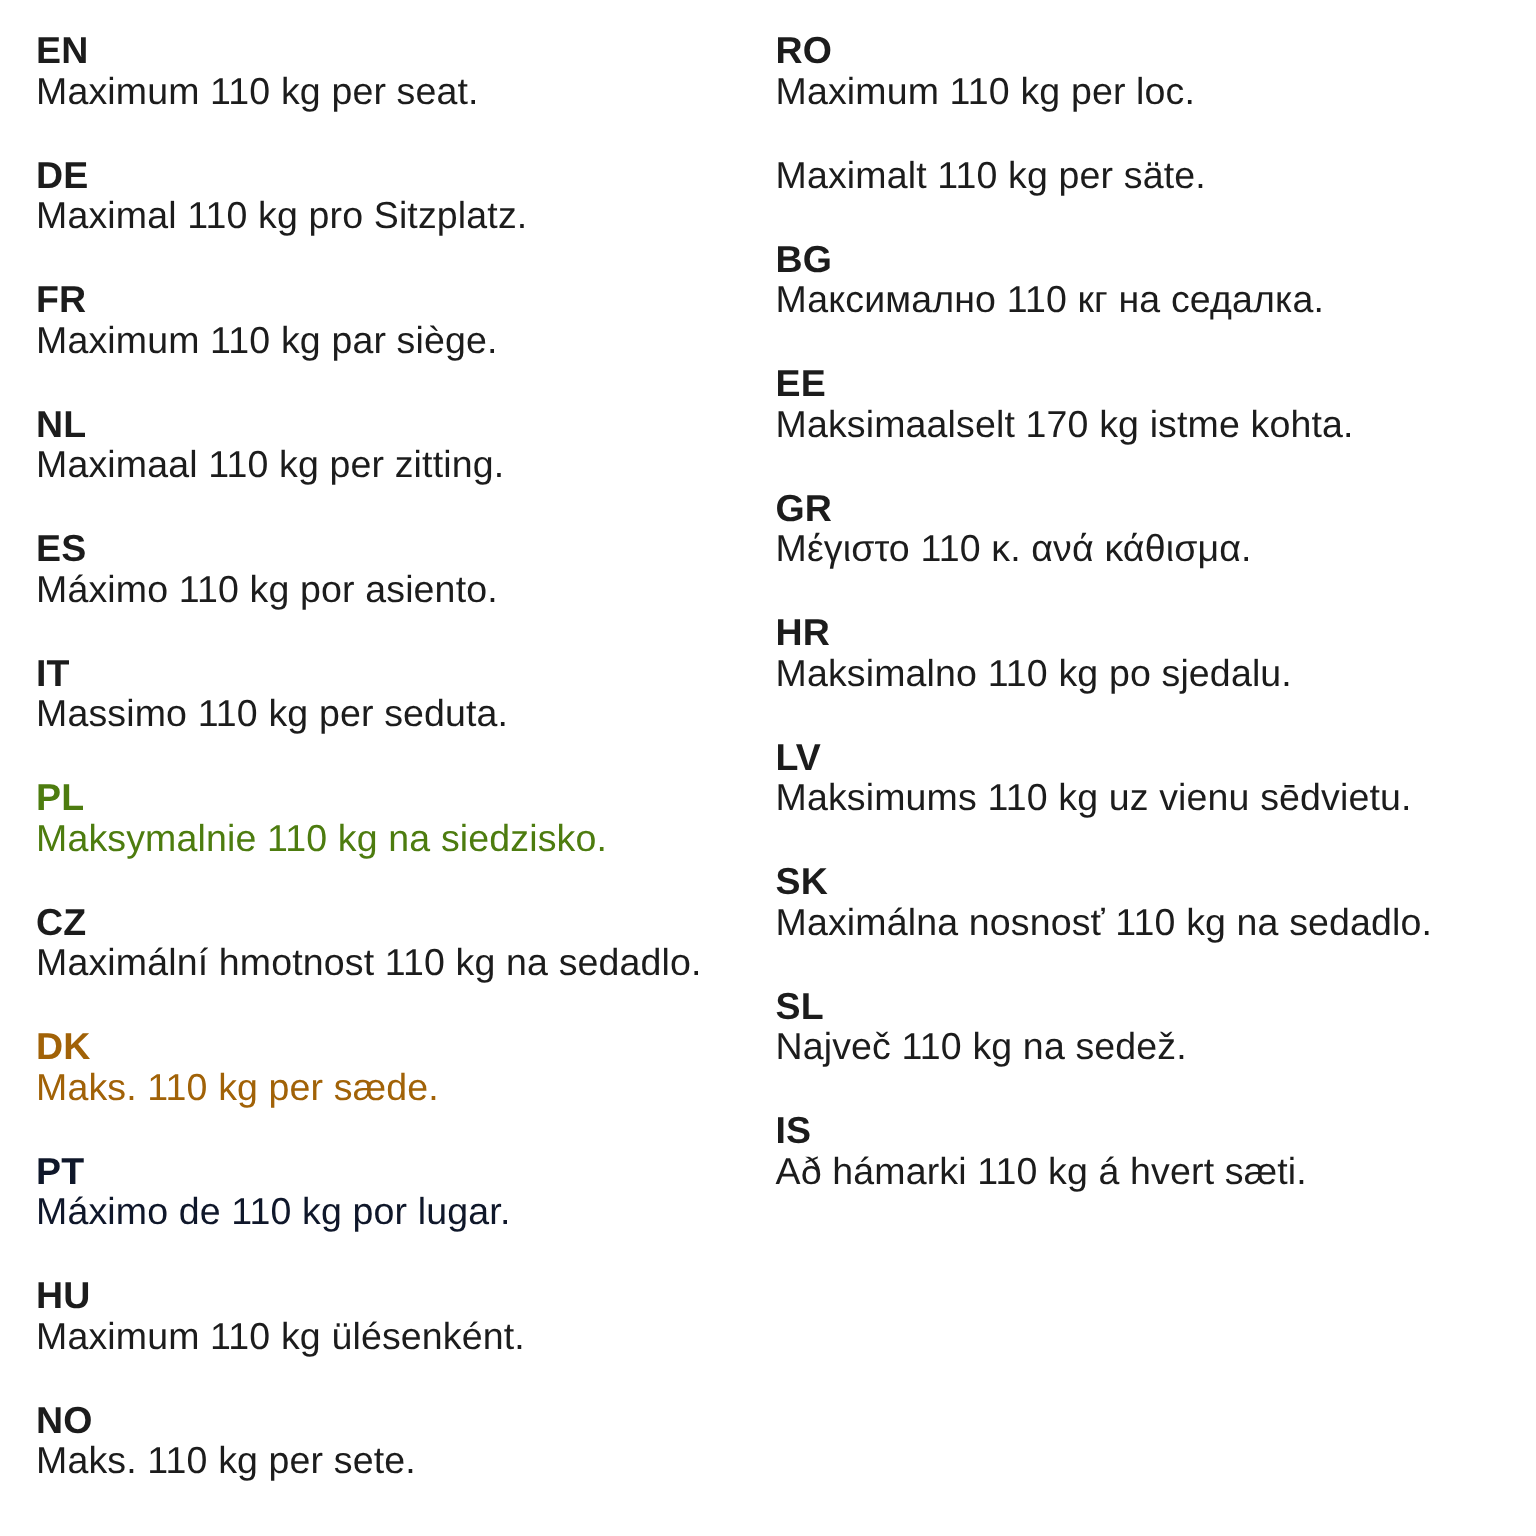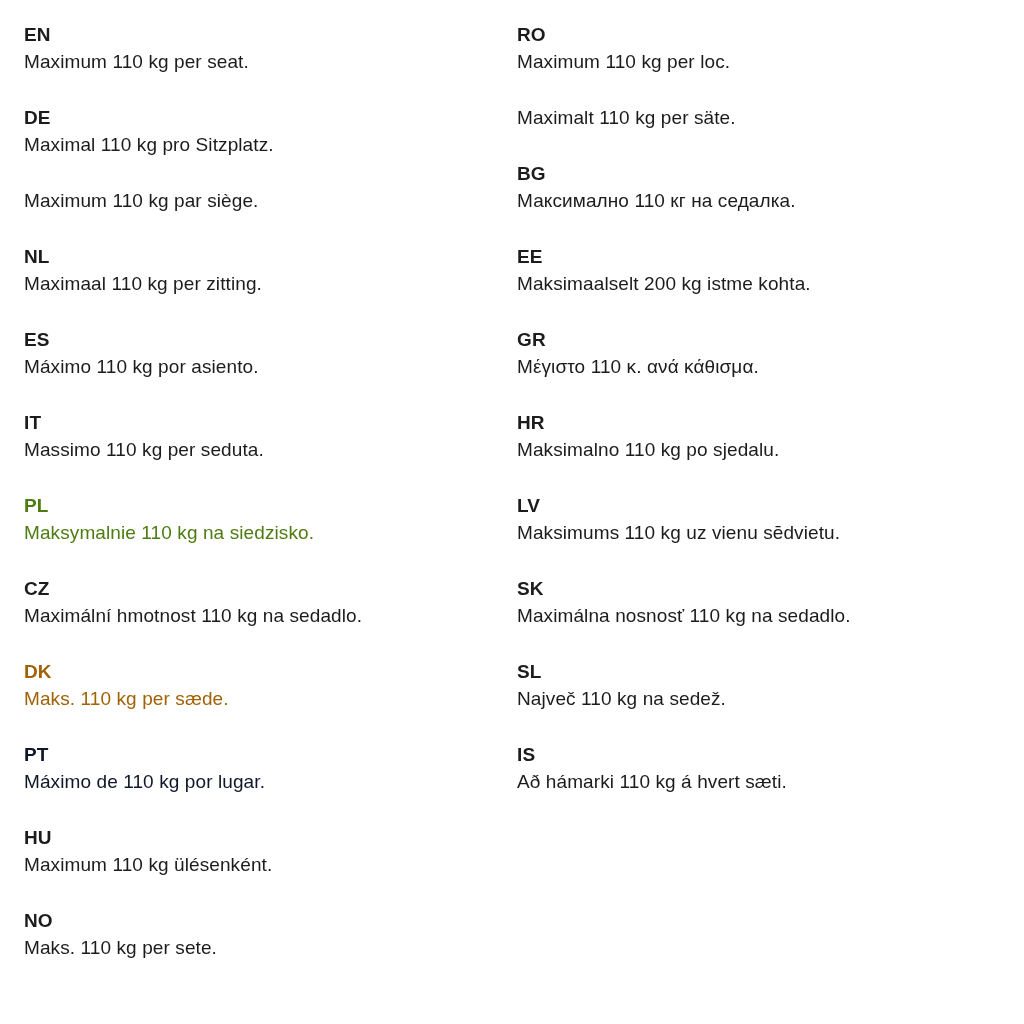--- a/index.html
+++ b/index.html
@@ -22,21 +22,21 @@
     grid-template-columns: 493px 1fr;
     column-gap: 0;
     background: #ffffff;
   }
   .column {
     display: flex;
     flex-direction: column;
   }
   .entry {
     margin: 0 0 29px 0;
-    font-size: 19px;
+    font-size: 25px;
     line-height: 27px;
     color: #1c1c1c;
     letter-spacing: 0.1px;
   }
   .entry .code {
     display: block;
     font-weight: 700;
   }
   .entry .text {
     display: block;
@@ -52,20 +52,21 @@
     <span class="code">EN</span>
     <span class="text">Maximum 110 kg per seat.</span>
   </div>
 
   <div class="entry" style="color: rgb(28, 28, 28);">
     <span class="code">DE</span>
     <span class="text">Maximal 110 kg pro Sitzplatz.</span>
   </div>
 
   <div class="entry" style="color: rgb(28, 28, 28);">
+    <span class="code">FR</span>
     <span class="text">Maximum 110 kg par siège.</span>
   </div>
 
   <div class="entry" style="color: rgb(28, 28, 28);">
     <span class="code">NL</span>
     <span class="text">Maximaal 110 kg per zitting.</span>
   </div>
 
   <div class="entry" style="color: rgb(28, 28, 28);">
     <span class="code">ES</span>
@@ -117,21 +118,21 @@
     <span class="text">Maximalt 110 kg per säte.</span>
   </div>
 
   <div class="entry" style="color: rgb(28, 28, 28);">
     <span class="code">BG</span>
     <span class="text">Максимално 110 кг на седалка.</span>
   </div>
 
   <div class="entry" style="color: rgb(28, 28, 28);">
     <span class="code">EE</span>
-    <span class="text">Maksimaalselt 200 kg istme kohta.</span>
+    <span class="text">Maksimaalselt 170 kg istme kohta.</span>
   </div>
 
 
   <div class="entry" style="color: rgb(28, 28, 28);">
     <span class="code">GR</span>
     <span class="text">Μέγιστο 110 κ. ανά κάθισμα.</span>
   </div>
 
   <div class="entry" style="color: rgb(28, 28, 28);">
     <span class="code">HR</span>

